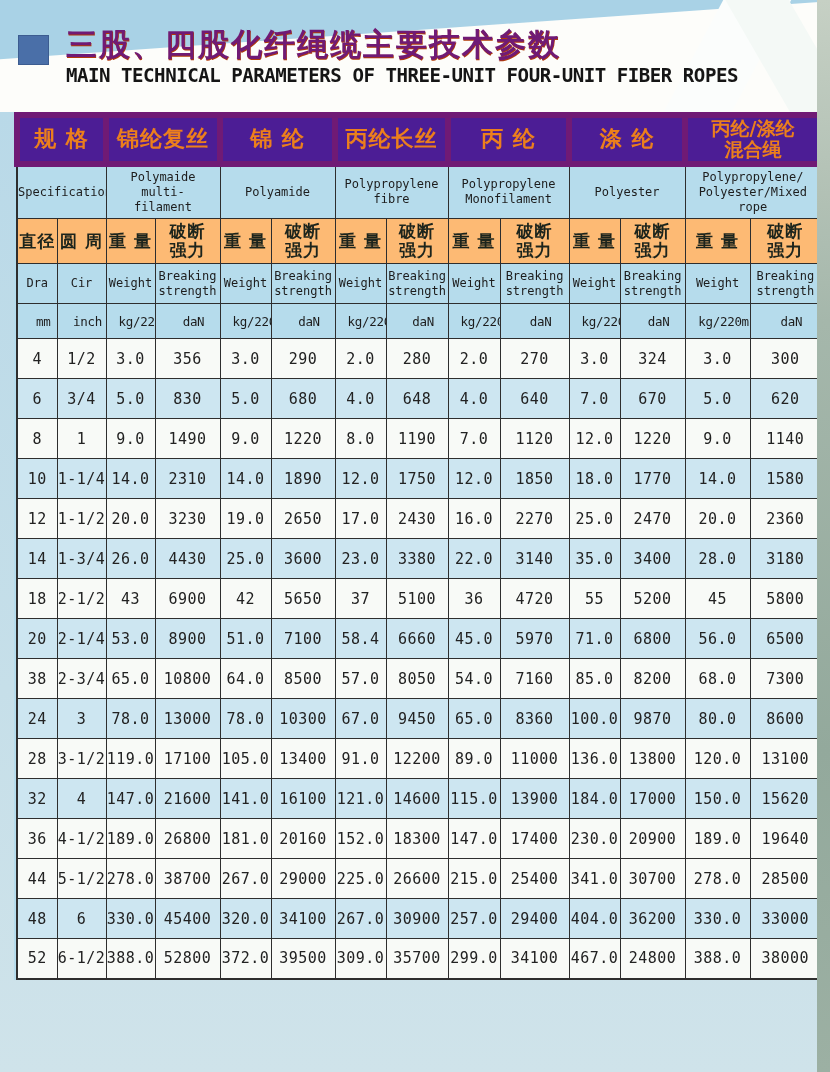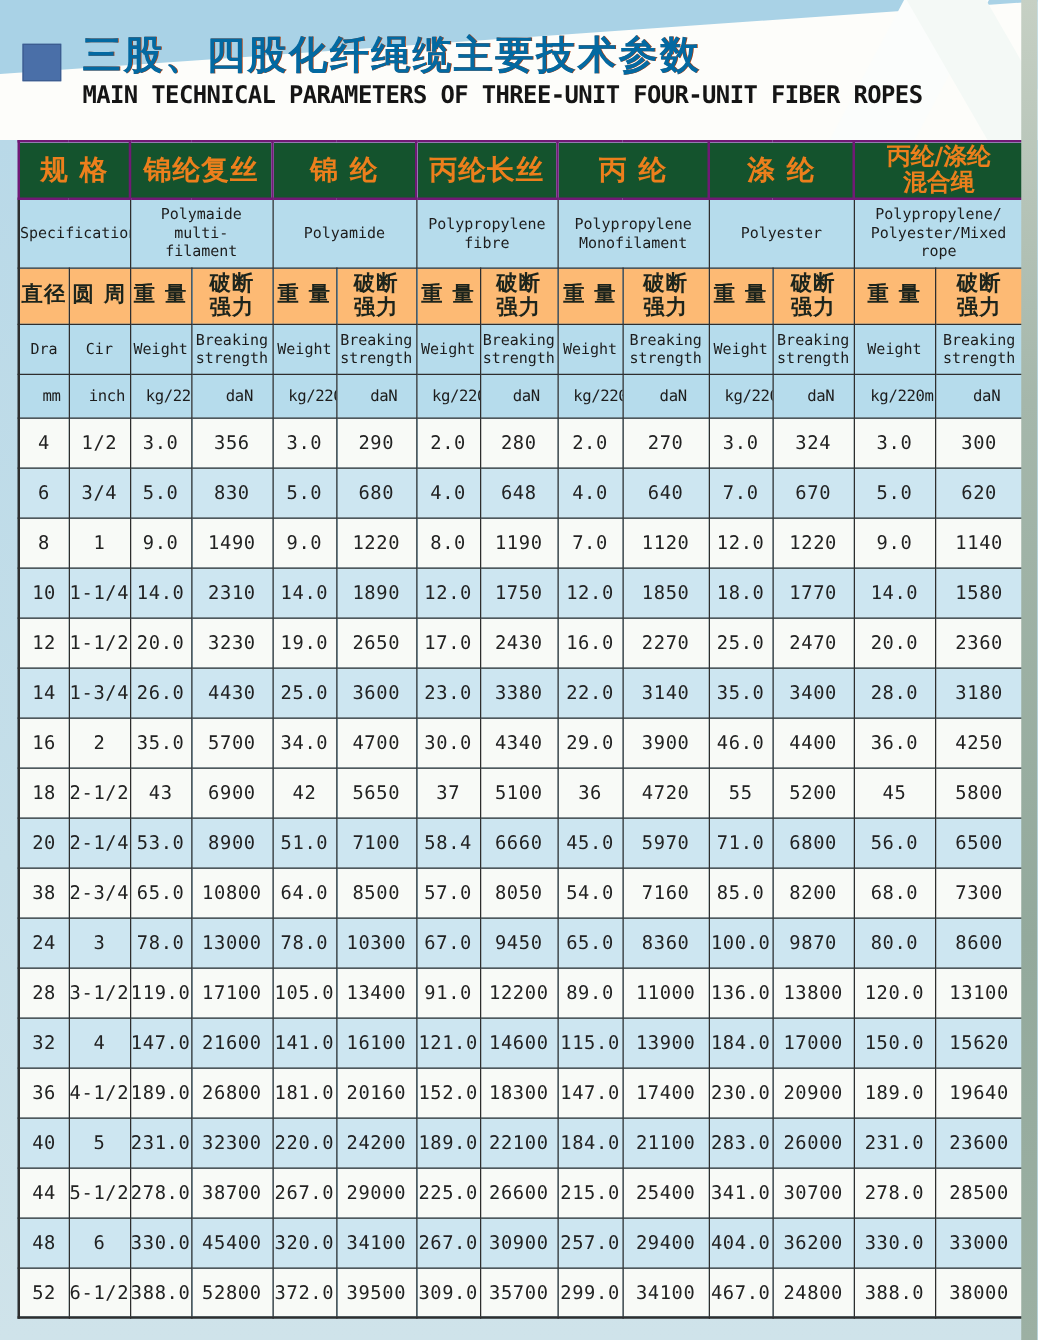--- a/index.html
+++ b/index.html
@@ -36,21 +36,21 @@
     background:linear-gradient(180deg,#b9d9e8 0%,#c6dfe9 60%,#cfe3ea 100%);
   }
   
   .page-header { position:absolute; left:18px; top:28px; display:flex; z-index:3; }
   .blue-square {
     width:31px; height:30px; margin-top:7px;
     background:#4a6fa8; border:1px solid #3c5c90;
   }
   .titles { margin-left:17px; }
   .title-zh {
-    font-size:31px; font-weight:bold; color:#0369a1;
+    font-size:31px; font-weight:bold; color:#701a75;
     letter-spacing:2px; line-height:1.05;
     text-shadow:0.5px 0.5px 0 #b23c0a;
     white-space:nowrap;
   }
   .title-en {
     margin-top:3px; font-size:19.5px; font-weight:bold; color:#151515;
     font-family:"DejaVu Sans Mono","Liberation Mono",monospace;
     letter-spacing:-0.5px; white-space:nowrap; transform:scaleX(0.98);
     transform-origin:left;
   }
@@ -60,23 +60,23 @@
     width:804px; table-layout:fixed; border-collapse:collapse;
     background:#b6dcec;
   }
   th,td {
     border:1px solid #2e2e2e; text-align:center; vertical-align:middle;
     overflow:hidden; padding:0;
   }
   table.main { border:2px solid #2e2e2e; }
   
   tr.rowA th {
-    border:2px solid #701a75; color:#ec7f1c; font-weight:bold;
+    border:6px solid #701a75; color:#ec7f1c; font-weight:bold;
     font-size:22px; letter-spacing:1px; height:46px;
-    background:#14532d;
+    background:#4c1d95;
   }
   tr.rowA th.small2 { font-size:19px; line-height:1.12; letter-spacing:0; }
   tr.rowB th {
     height:55px; font-weight:normal; font-size:12px; color:#1d1d1d;
     font-family:"DejaVu Sans Mono","Liberation Mono",monospace;
     background:#b6dcec; line-height:1.25;
   }
   tr.rowC th {
     height:45px; font-size:17px; font-weight:bold; color:#1c241c;
     letter-spacing:1px; background:#fdba74; line-height:1.1;
@@ -313,36 +313,20 @@
         <td>23.0</td>
         <td>3380</td>
         <td>22.0</td>
         <td>3140</td>
         <td>35.0</td>
         <td>3400</td>
         <td>28.0</td>
         <td>3180</td>
       </tr>
       <tr class="plain">
-        <td>16</td>
-        <td>2</td>
-        <td>35.0</td>
-        <td>5700</td>
-        <td>34.0</td>
-        <td>4700</td>
-        <td>30.0</td>
-        <td>4340</td>
-        <td>29.0</td>
-        <td>3900</td>
-        <td>46.0</td>
-        <td>4400</td>
-        <td>36.0</td>
-        <td>4250</td>
-      </tr>
-      <tr class="plain">
         <td>18</td>
         <td>2-1/2</td>
         <td>43</td>
         <td>6900</td>
         <td>42</td>
         <td>5650</td>
         <td>37</td>
         <td>5100</td>
         <td>36</td>
         <td>4720</td>
@@ -440,36 +424,20 @@
         <td>20160</td>
         <td>152.0</td>
         <td>18300</td>
         <td>147.0</td>
         <td>17400</td>
         <td>230.0</td>
         <td>20900</td>
         <td>189.0</td>
         <td>19640</td>
       </tr>
-      <tr class="shaded">
-        <td>40</td>
-        <td>5</td>
-        <td>231.0</td>
-        <td>32300</td>
-        <td>220.0</td>
-        <td>24200</td>
-        <td>189.0</td>
-        <td>22100</td>
-        <td>184.0</td>
-        <td>21100</td>
-        <td>283.0</td>
-        <td>26000</td>
-        <td>231.0</td>
-        <td>23600</td>
-      </tr>
       <tr class="plain">
         <td>44</td>
         <td>5-1/2</td>
         <td>278.0</td>
         <td>38700</td>
         <td>267.0</td>
         <td>29000</td>
         <td>225.0</td>
         <td>26600</td>
         <td>215.0</td>

